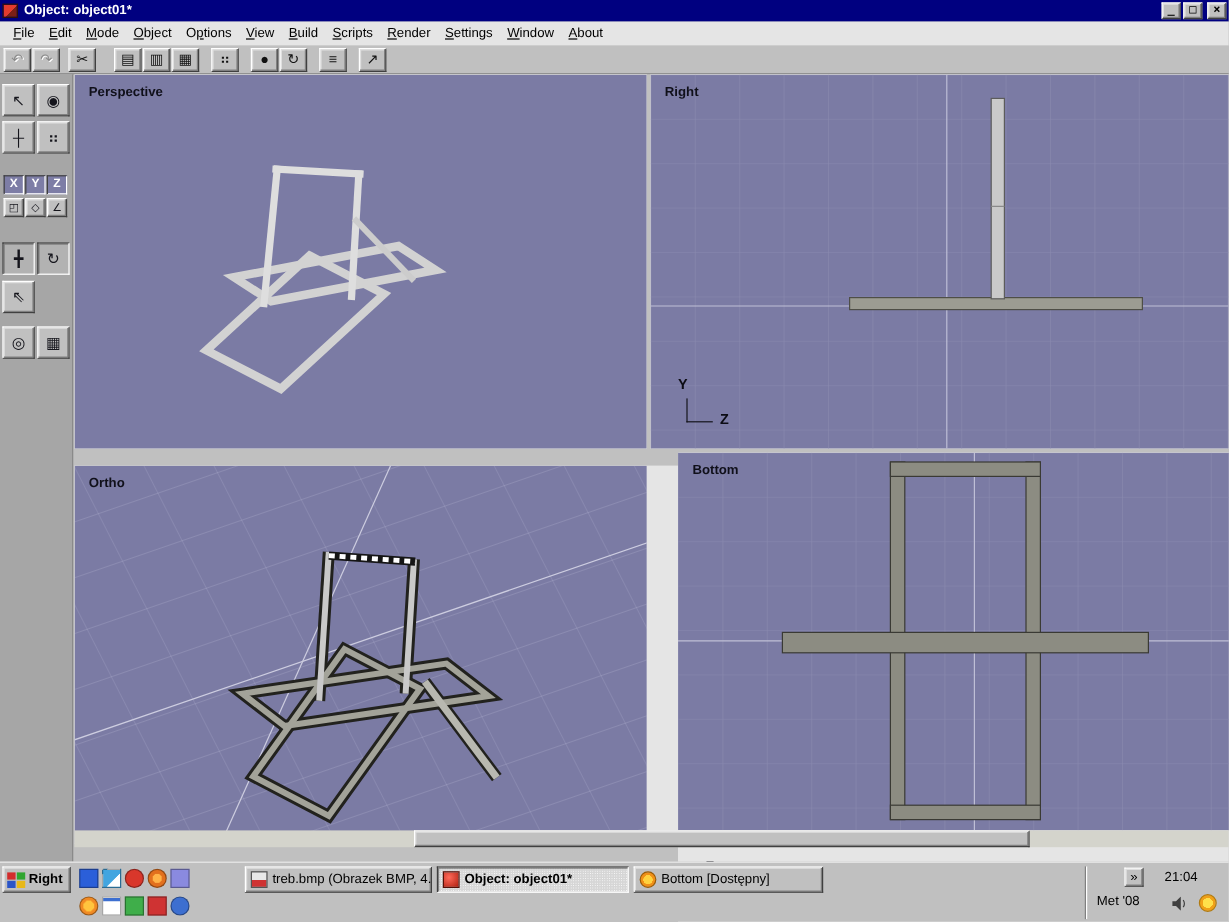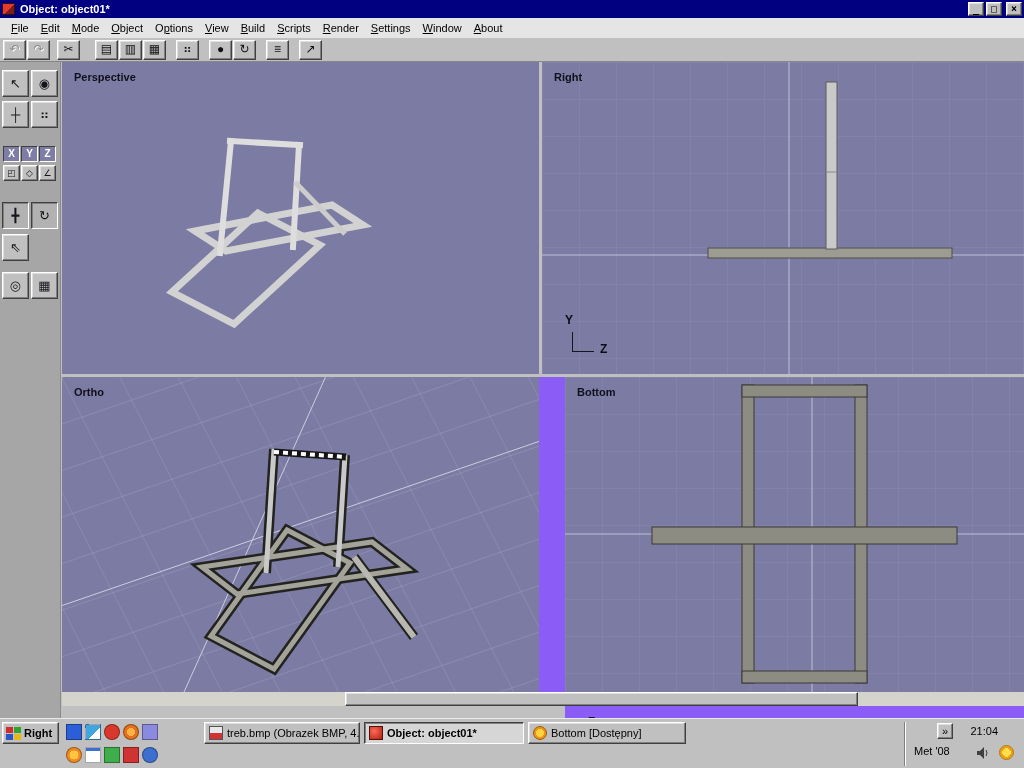--- a/index.html
+++ b/index.html
@@ -41,24 +41,24 @@
           box-shadow:inset -1px -1px 0 #808080, inset 1px 1px 0 #dfdfdf;
           font-size:13px; line-height:24px; text-align:center; color:#15151c; }
   .pbtn.small { width:17px; height:16px; font-size:9px; line-height:14px; }
   .pbtn.xyz  { width:17px; height:16px; font-size:10px; line-height:14px; font-weight:bold;
                background:#7d7da6; color:#fff; border-color:#404040 #fff #fff #404040; box-shadow:none; }
   .pbtn.pressed { border-color:#404040 #fff #fff #404040;
                   box-shadow:inset 1px 1px 0 #808080; background:#b2b2b2; }
 
   
   .viewports { position:absolute; left:62px; top:62px; width:962px; height:644px; background:#c0c0c0; }
-  .vp { position:absolute; overflow:hidden; background:#8b5cf6; }
+  .vp { position:absolute; overflow:hidden; background:#e5e5e5; }
   #vp-persp  { left:0;     top:0;     width:477px; height:312px; }
   #vp-right  { left:480px; top:0;     width:482px; height:312px; }
-  #vp-ortho  { left:0;     top:315px; width:532px; height:315px; }
+  #vp-ortho  { left:0;     top:326px; width:532px; height:315px; }
   #vp-bottom { left:480px; top:315px; width:482px; height:399px;margin-left:23px; }
   .vp svg { display:block; }
   .vp-label { position:absolute; left:12px; top:9px; font-size:11px; font-weight:bold; color:#10101a; }
   .axis-widget { position:absolute; left:20px; bottom:12px; width:56px; height:46px;
                  font-size:12px; font-weight:bold; color:#0c0c14; }
   .axis-l   { position:absolute; left:10px; top:16px; width:22px; height:20px;
               border-left:1px solid #15151c; border-bottom:1px solid #15151c; }
   .axis-up  { position:absolute; left:3px;  top:-3px; }
   .axis-side{ position:absolute; left:38px; top:26px; }
 

